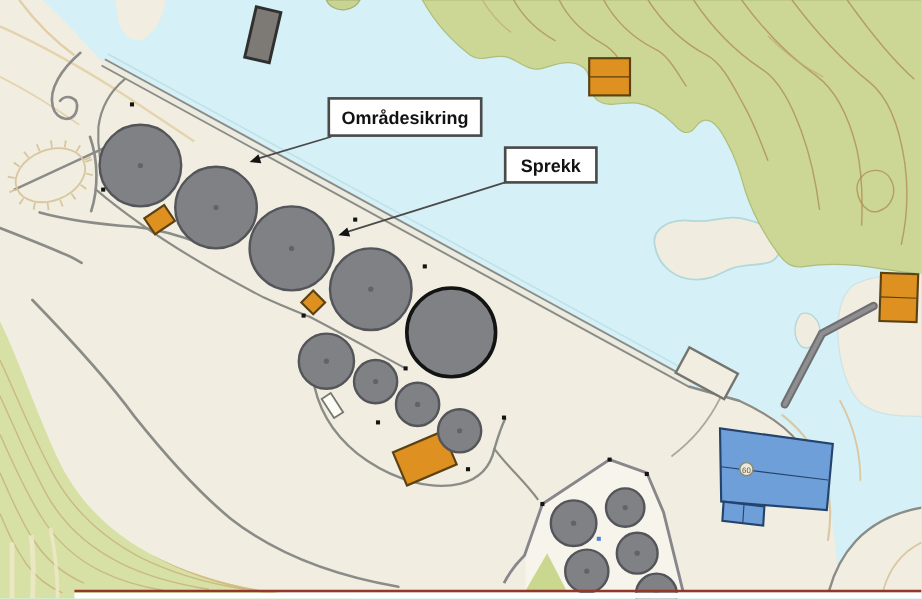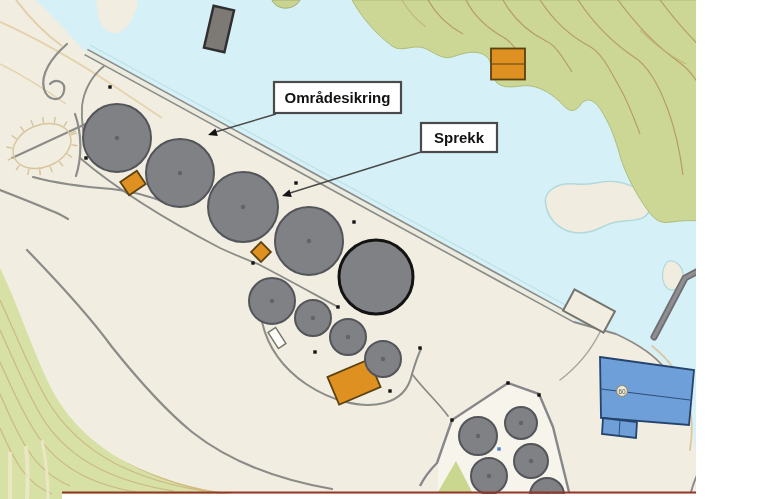--- a/index.html
+++ b/index.html
@@ -1,16 +1,16 @@
 <!DOCTYPE html>
 <html><head>
 <meta charset="utf-8">
 <style>
   html,body{margin:0;padding:0;background:#ffffff;}
-  .stage{position:relative;width:696px;height:499px;overflow:hidden;background:#5eead4;
+  .stage{position:relative;width:768px;height:499px;overflow:hidden;background:#5eead4;
          font-family:"Liberation Sans", sans-serif;}
   svg{position:absolute;left:0;top:0;}
   text{font-family:"Liberation Sans", sans-serif;}
   .ann-text{font-weight:bold;font-size:15px;fill:#121212;}
   .bldg-text{font-size:6.5px;fill:#5a5a44;}
 </style>
 </head>
 <body>
 
 <div class="stage">

